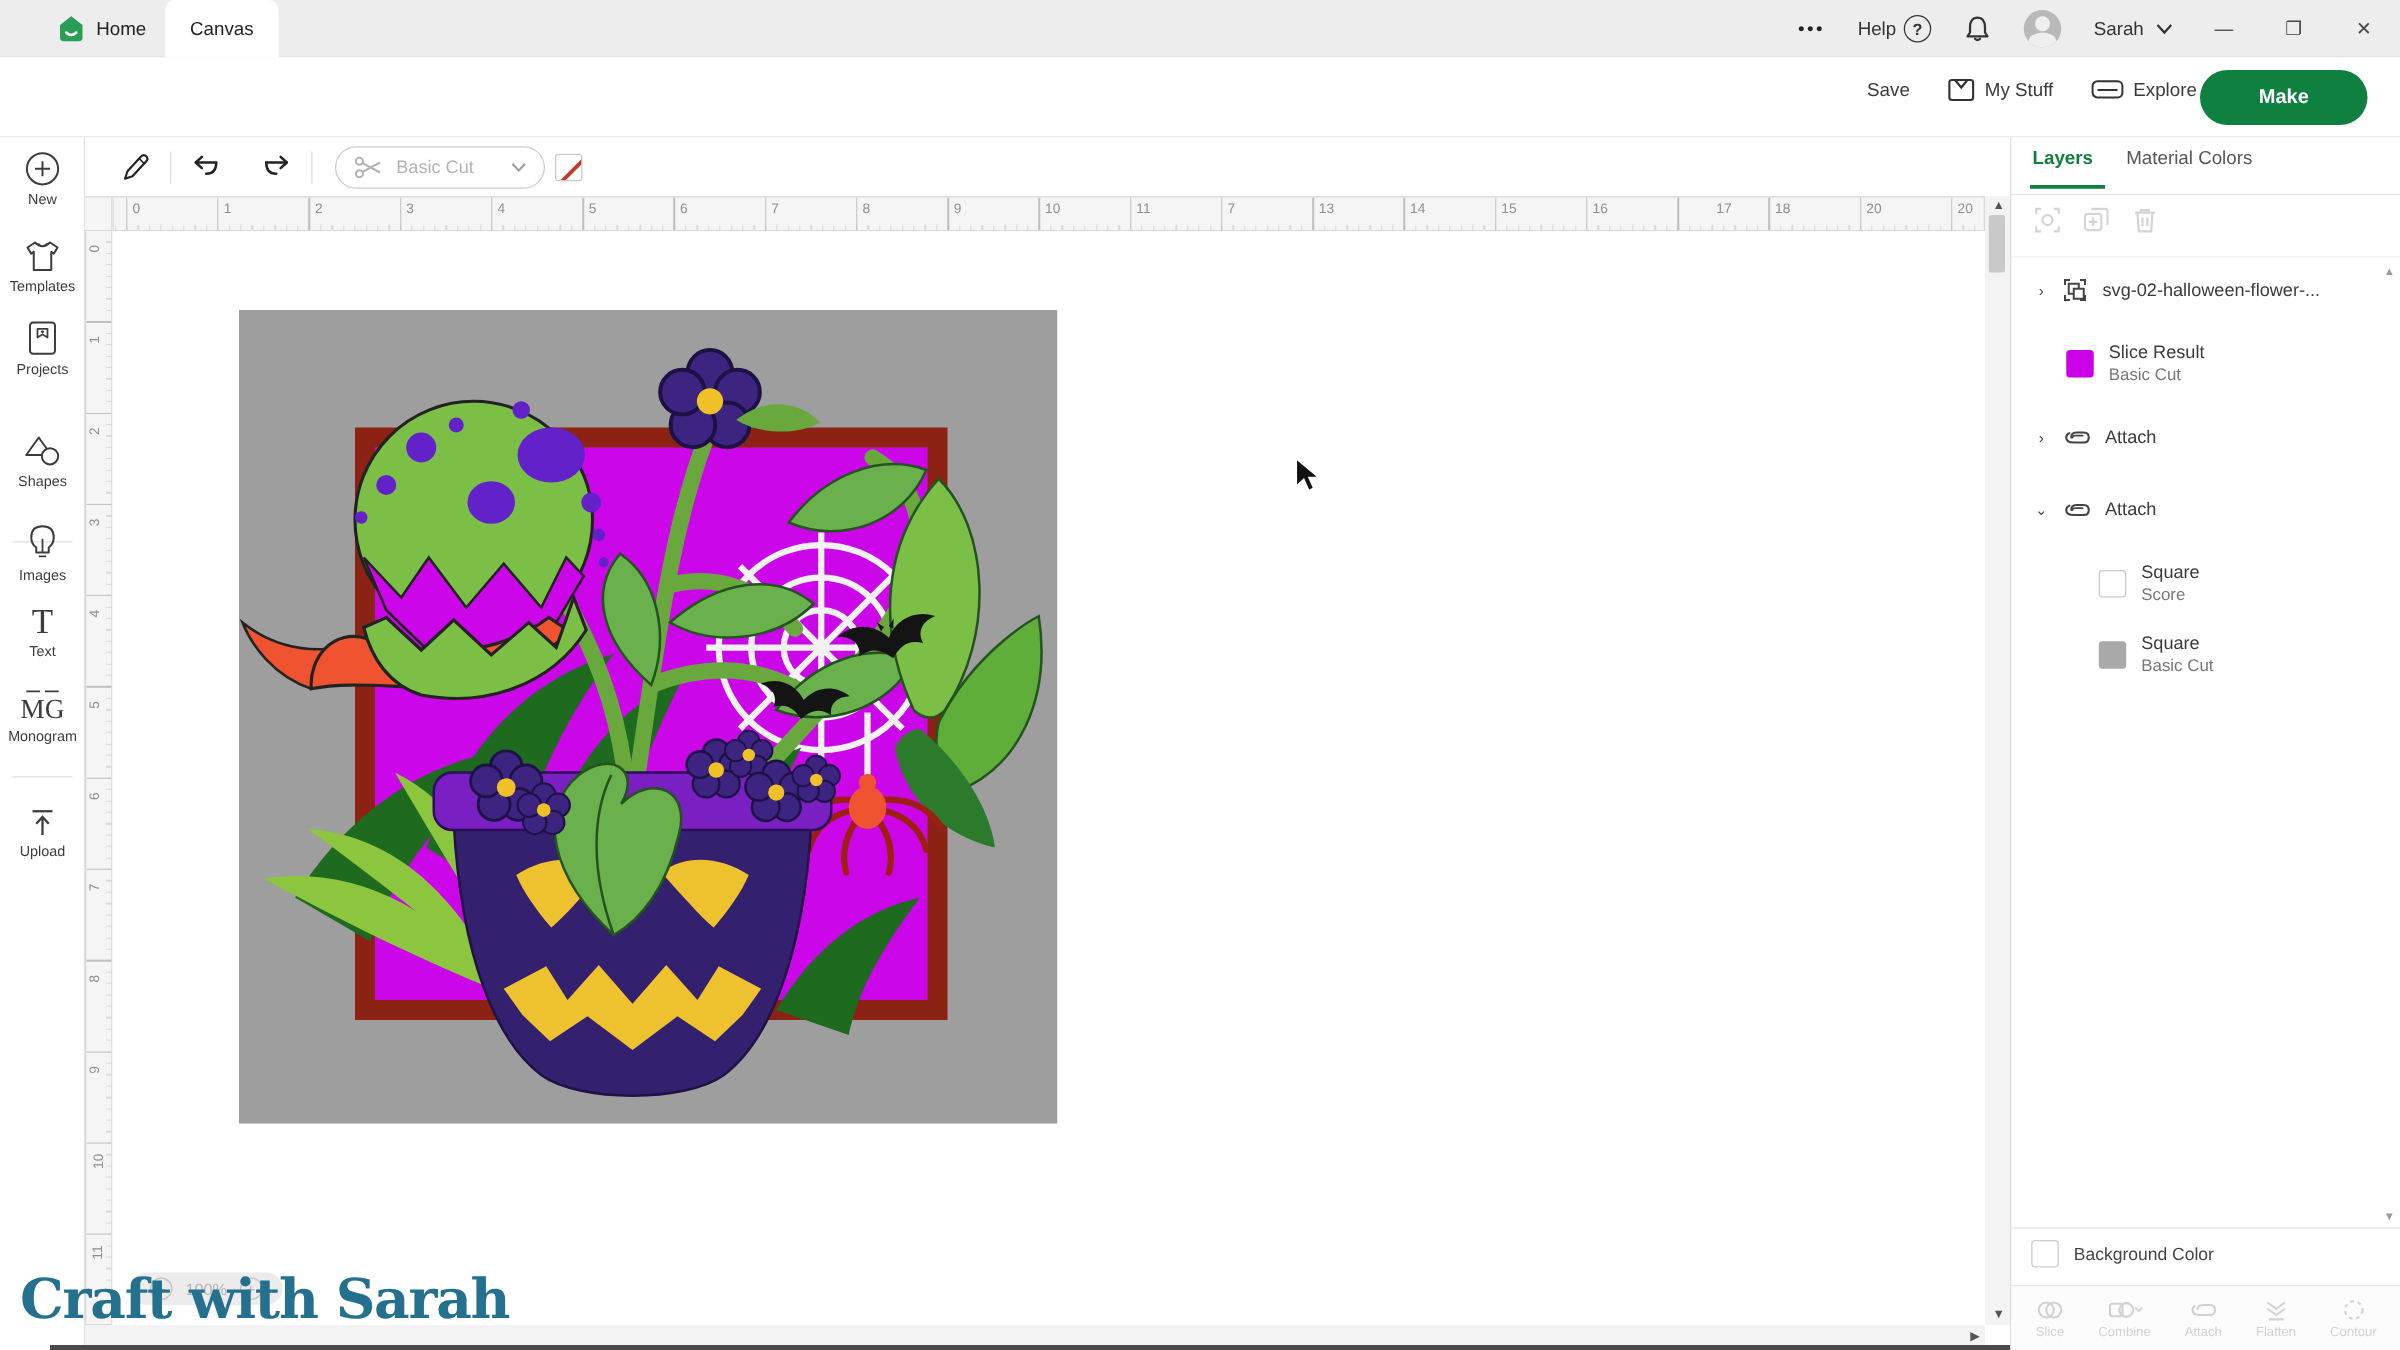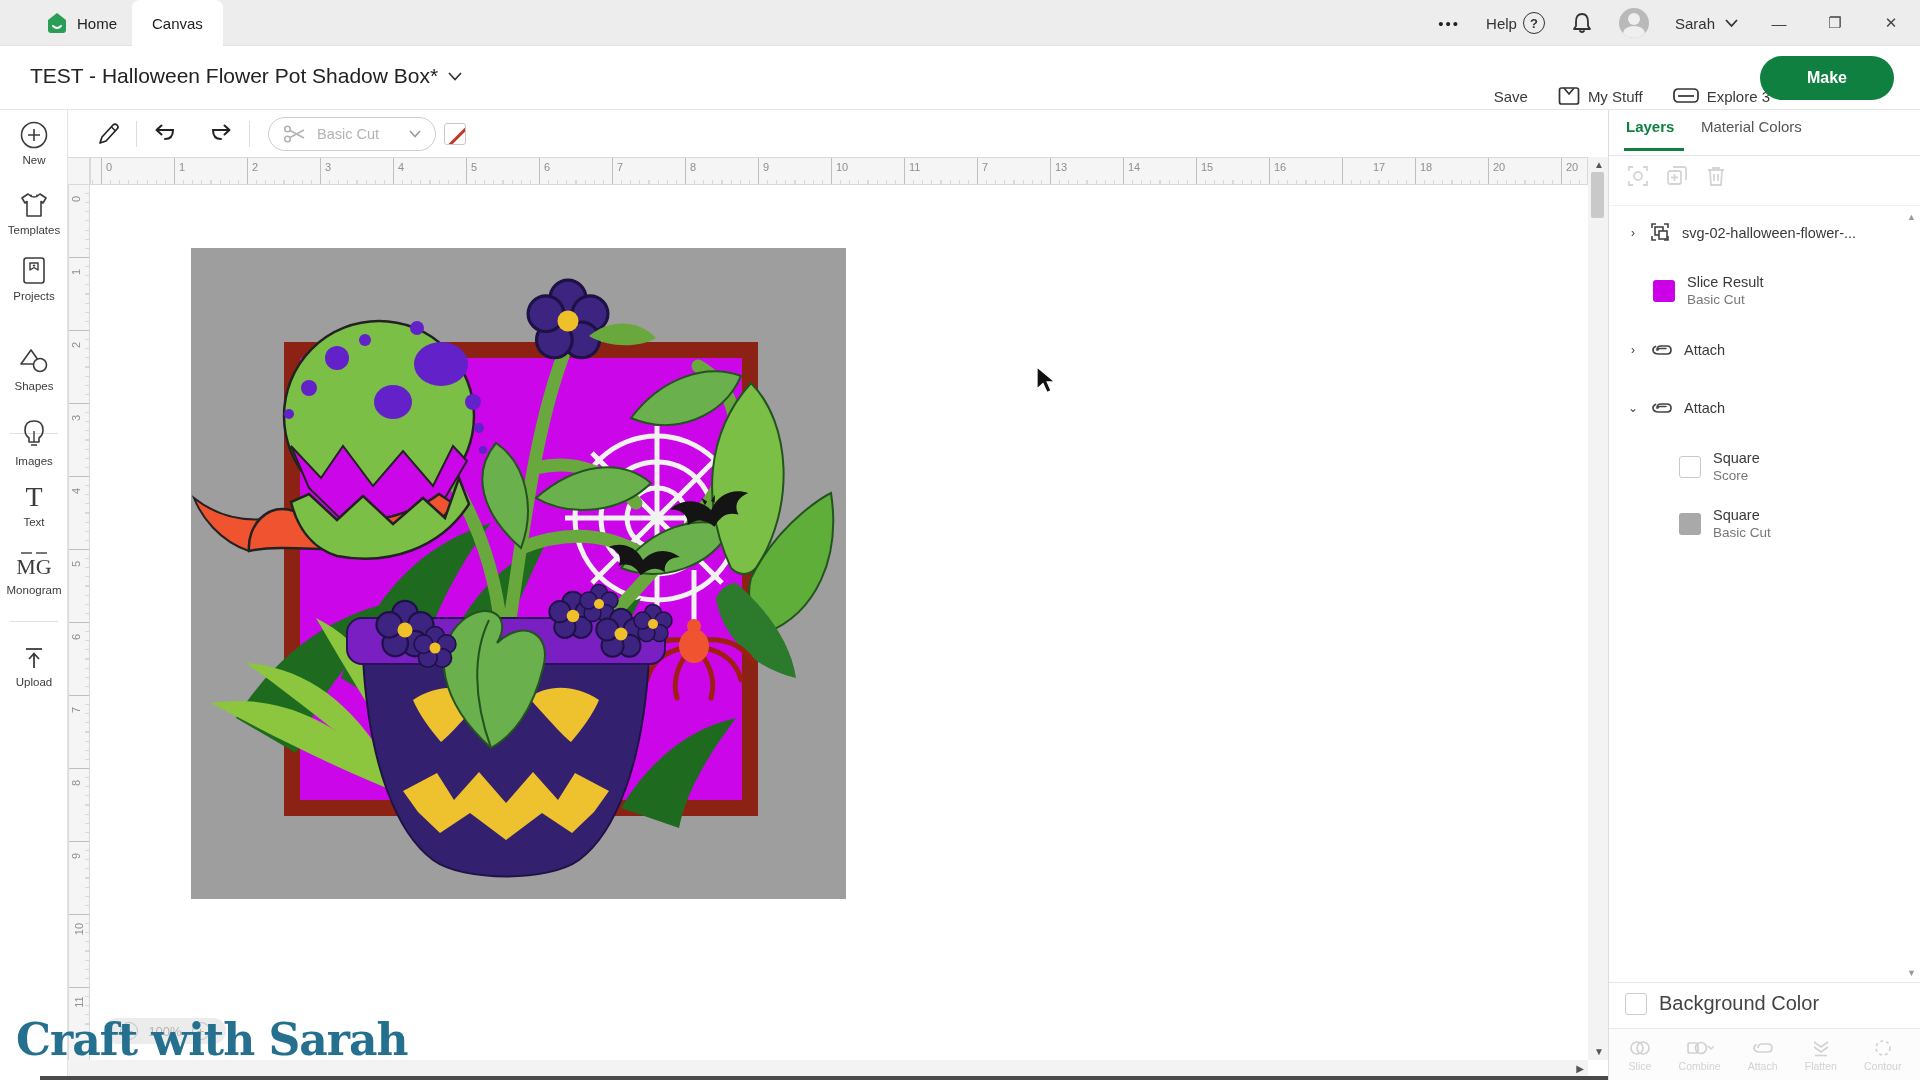--- a/index.html
+++ b/index.html
@@ -16,21 +16,21 @@
   .winbtn { font-size:15px; color:#444; width:30px; text-align:center; cursor:pointer; }
   .help-wrap { display:flex; align-items:center; gap:6px; }
   .qmark { width:22px; height:22px; border:1.5px solid #333; border-radius:50%; display:inline-flex; align-items:center; justify-content:center; font-size:13px; font-weight:bold; }
   .avatar { width:30px; height:30px; border-radius:50%; background:#b9b9b9; position:relative; overflow:hidden; }
   .avatar:before { content:""; position:absolute; left:9px; top:5px; width:12px; height:12px; border-radius:50%; background:#efefef; }
   .avatar:after { content:""; position:absolute; left:4px; top:18px; width:22px; height:14px; border-radius:50%; background:#efefef; }
 
   
   #header { position:absolute; left:0; top:46px; width:1920px; height:64px; background:#fff; border-bottom:1px solid #e5e5e5; }
   #project-title { position:absolute; left:30px; top:18px; font-size:21px; color:#222; display:flex; align-items:center; gap:10px; }
-  #header-right { position:absolute; right:150px; top:0; height:52px; display:flex; align-items:center; gap:30px; font-size:15px; color:#3a3a3a;margin-top:24px; }
+  #header-right { position:absolute; right:150px; top:0; height:52px; display:flex; align-items:center; gap:30px; font-size:15px; color:#3a3a3a; }
   .hbtn { display:flex; align-items:center; gap:8px; cursor:pointer; }
   #make-btn { position:absolute; right:26px; top:10px; width:134px; height:44px; background:#0f8040; color:#fff; font-size:16px; font-weight:bold; border:none; border-radius:24px; cursor:pointer; }
 
   
   #sidebar { position:absolute; left:0; top:110px; width:68px; height:970px; background:#fff; border-right:1px solid #e3e3e3; }
   .side-item { position:absolute; left:0; width:68px; text-align:center; color:#3c3c3c; font-size:11.5px; cursor:pointer; }
   .side-item svg { display:block; margin:0 auto 4px; }
   .side-div { position:absolute; left:10px; width:48px; border-top:1px solid #e0e0e0; }
 
   
@@ -75,21 +75,21 @@
   .picon { position:absolute; top:55px; }
   #panel-list-div { position:absolute; left:0; top:95px; width:312px; border-top:1px solid #f0f0f0; }
 
   .lrow { position:absolute; left:0; width:300px; display:flex; align-items:center; gap:10px; cursor:pointer; color:#3a3a3a; font-size:14.5px; }
   .lrow .sub { color:#777; font-size:13.5px; margin-top:2px; }
   .chev { width:14px; text-align:center; color:#444; font-size:12px; flex:none; }
   .swatch { width:22px; height:22px; border-radius:3px; flex:none; }
   .lscroll-arrow { position:absolute; left:298px; color:#999; font-size:9px; }
 
   #bg-div { position:absolute; left:0; top:872px; width:312px; border-top:1px solid #e8e8e8; }
-  #bgrow { position:absolute; left:16px; top:882px; display:flex; align-items:center; gap:12px; font-size:20px; color:#444;text-align:right; }
+  #bgrow { position:absolute; left:16px; top:882px; display:flex; align-items:center; gap:12px; font-size:14px; color:#444;text-align:right; }
   #bg-swatch { width:22px; height:22px; border:1px solid #ccc; border-radius:3px; background:#fff; }
 
   #pbottom { position:absolute; left:0; top:918px; width:312px; height:52px; border-top:1px solid #e8e8e8; background:#fcfcfc; display:flex; justify-content:space-around; align-items:center; padding:0 6px; }
   .baction { text-align:center; color:#d2d2d2; font-size:10.5px; }
   .baction svg { display:block; margin:0 auto 2px; }
 
   
   #cursor { position:absolute; left:1035px; top:365px; }
 </style>
 </head>
@@ -123,26 +123,20 @@
       <svg width="13" height="9" viewBox="0 0 13 9" style="margin-left:-16px;">
         <path d="M1 1 L6.5 7 L12 1" stroke="#333" stroke-width="1.8" fill="none"></path>
       </svg>
       <span class="winbtn">—</span>
       <span class="winbtn">❐</span>
       <span class="winbtn">✕</span>
     </div>
   </div>
 
   <div id="header">
-    <div id="project-title">
-      <span>TEST - Halloween Flower Pot Shadow Box*</span>
-      <svg width="14" height="9" viewBox="0 0 14 9">
-        <path d="M1 1 L7 7.5 L13 1" stroke="#333" stroke-width="1.7" fill="none"></path>
-      </svg>
-    </div>
     <div id="header-right">
       <span class="hbtn">
         <span>Save</span>
       </span>
       <span class="hbtn">
         <svg width="22" height="20" viewBox="0 0 22 20">
           <rect x="1.5" y="2" width="19" height="16" rx="2" fill="none" stroke="#333" stroke-width="1.7"></rect>
           <path d="M6 2 L11 8 L16 2" fill="none" stroke="#333" stroke-width="1.7"></path>
         </svg>
         <span>My Stuff</span>

